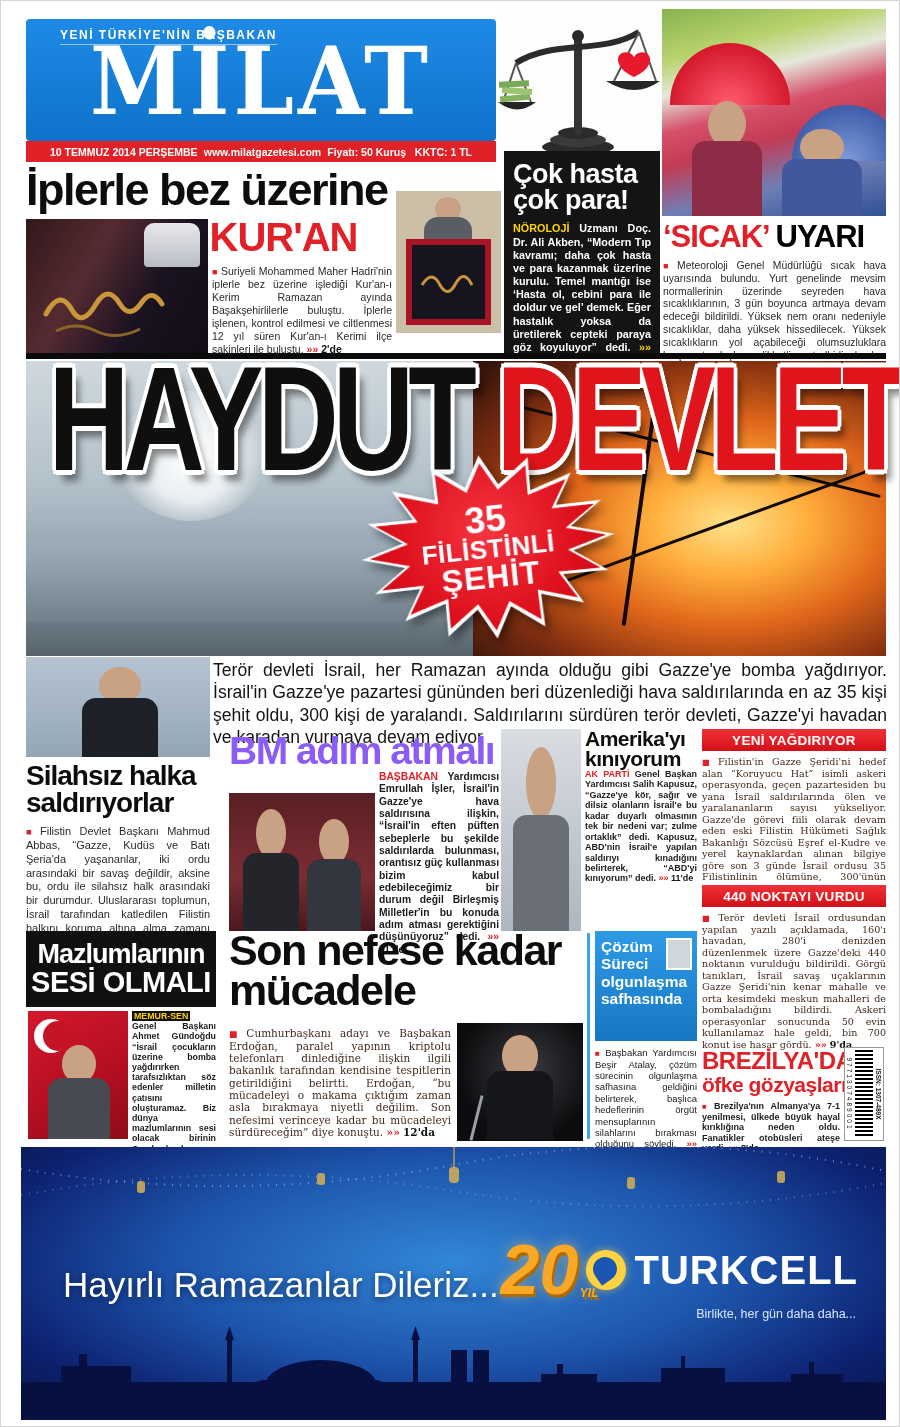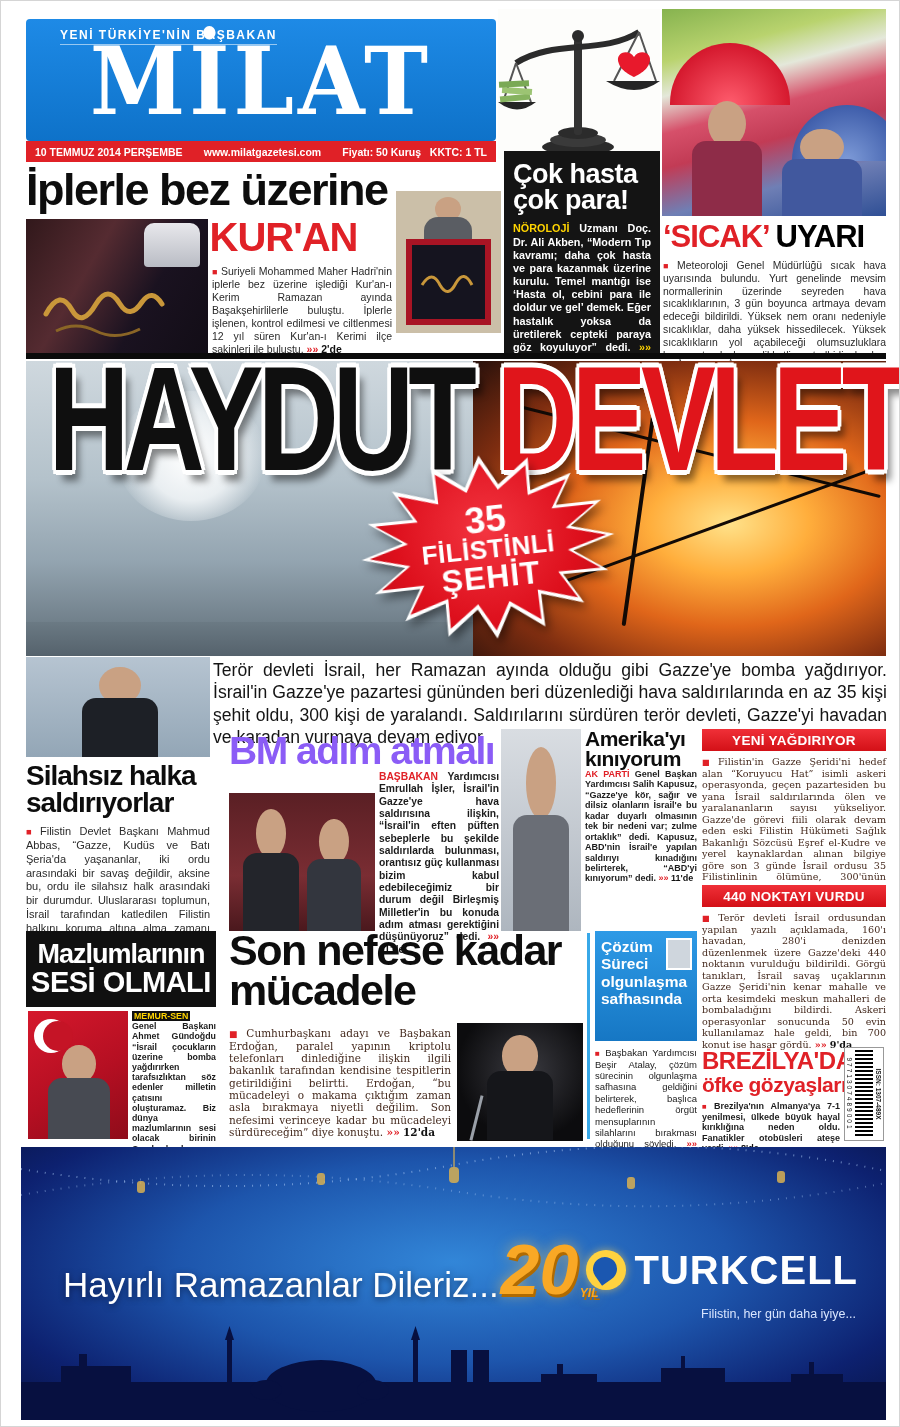--- a/index.html
+++ b/index.html
@@ -4,21 +4,21 @@
 <style>
   *{margin:0;padding:0;box-sizing:border-box}
   body{background:#e9e9e9;font-family:"Liberation Sans",sans-serif}
   #page{position:relative;width:900px;height:1427px;margin:0 auto;background:#fff;overflow:hidden;border:1px solid #d5d5d5}
   .abs{position:absolute}
 
   
   .mast-blue{left:25px;top:18px;width:470px;height:122px;background:linear-gradient(#1e8ae6,#0e72c9);border-radius:4px}
   .mast-slogan{position:absolute;top:9px;left:34px;color:#fff;font-weight:bold;font-size:12px;letter-spacing:1.5px;border-bottom:1px solid rgba(255,255,255,.55);padding-bottom:2px}
   .mast-logo{position:absolute;top:16px;left:0;right:0;text-align:center;color:#fff;font-family:"DejaVu Serif",serif;font-weight:bold;font-size:86px;line-height:1;letter-spacing:4px;transform:scaleY(1.08);transform-origin:top}
-  .mast-redbar{left:25px;top:140px;width:470px;height:21px;background:#e02127;color:#fff;display:flex;justify-content:space-between;align-items:center;padding:0 9px;font-size:10.5px;font-weight:bold}
+  .mast-redbar{left:25px;top:140px;width:470px;height:21px;background:#e02127;color:#fff;display:flex;justify-content:space-between;align-items:center;padding:0 24px;font-size:10.5px;font-weight:bold}
   .scales-panel{left:497px;top:8px;width:162px;height:150px;background:#fdfdfb}
   .photo{overflow:hidden}
   .umbrella{left:661px;top:8px;width:224px;height:207px;background:linear-gradient(165deg,#86b34f 0%,#b9d36e 20%,#e4e8da 33%,#d6506a 47%,#c23b55 60%,#6f7fb5 78%,#2f4f95 100%)}
   .umb-red{position:absolute;left:8px;top:34px;width:120px;height:62px;border-radius:120px 120px 0 0;background:radial-gradient(circle at 50% 100%,#ff5d6e,#d5192e 70%)}
   .umb-blue{position:absolute;right:-16px;top:96px;width:110px;height:56px;border-radius:110px 110px 0 0;background:radial-gradient(circle at 50% 100%,#7e9bd8,#3b5aa8 75%)}
   .person{position:absolute}
   .person .ph{width:54%;height:40%;border-radius:50%;background:#c9a183;margin:0 auto}
   .person .pb{width:100%;height:66%;border-radius:14px 14px 0 0;background:#23252b;margin-top:-8%}
 
   
@@ -377,21 +377,21 @@
     </svg>
     <div class="ad-msg">Hayırlı Ramazanlar Dileriz...</div>
     <div class="ad-logo">
       <span class="ad-20">
         <span>20</span>
         <span class="ad-yil">YIL</span>
       </span>
       <span class="snail"></span>
       <span class="ad-brand">TURKCELL</span>
     </div>
-    <div class="ad-tag">Filistin, her gün daha iyiye...</div>
+    <div class="ad-tag">Birlikte, her gün daha daha...</div>
     <svg class="skyline" viewBox="0 0 865 96" preserveAspectRatio="none">
       <g fill="#071040">
         <rect x="0" y="58" width="865" height="38"></rect>
         <rect x="40" y="42" width="70" height="54"></rect>
           <rect x="58" y="30" width="8" height="20"></rect>
         <ellipse cx="300" cy="62" rx="56" ry="26"></ellipse>
         <ellipse cx="245" cy="66" rx="16" ry="10"></ellipse>
           <ellipse cx="352" cy="66" rx="16" ry="10"></ellipse>
         <rect x="206" y="14" width="5" height="52"></rect>
           <polygon points="204,16 213,16 208.5,2"></polygon>

